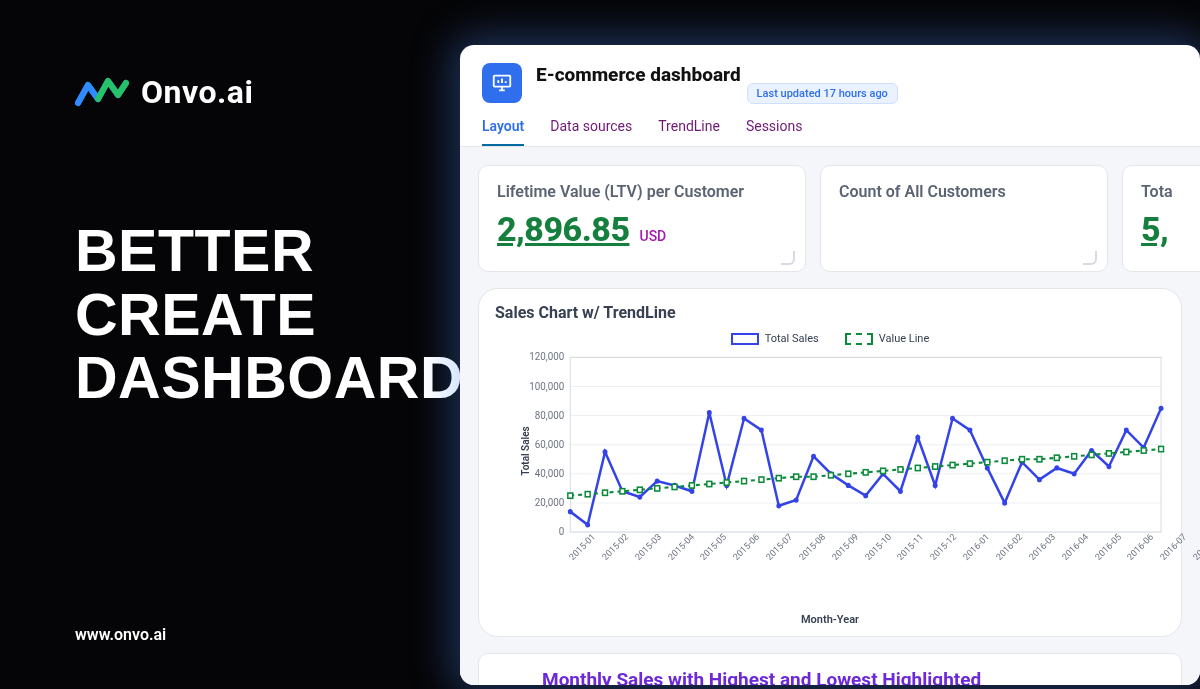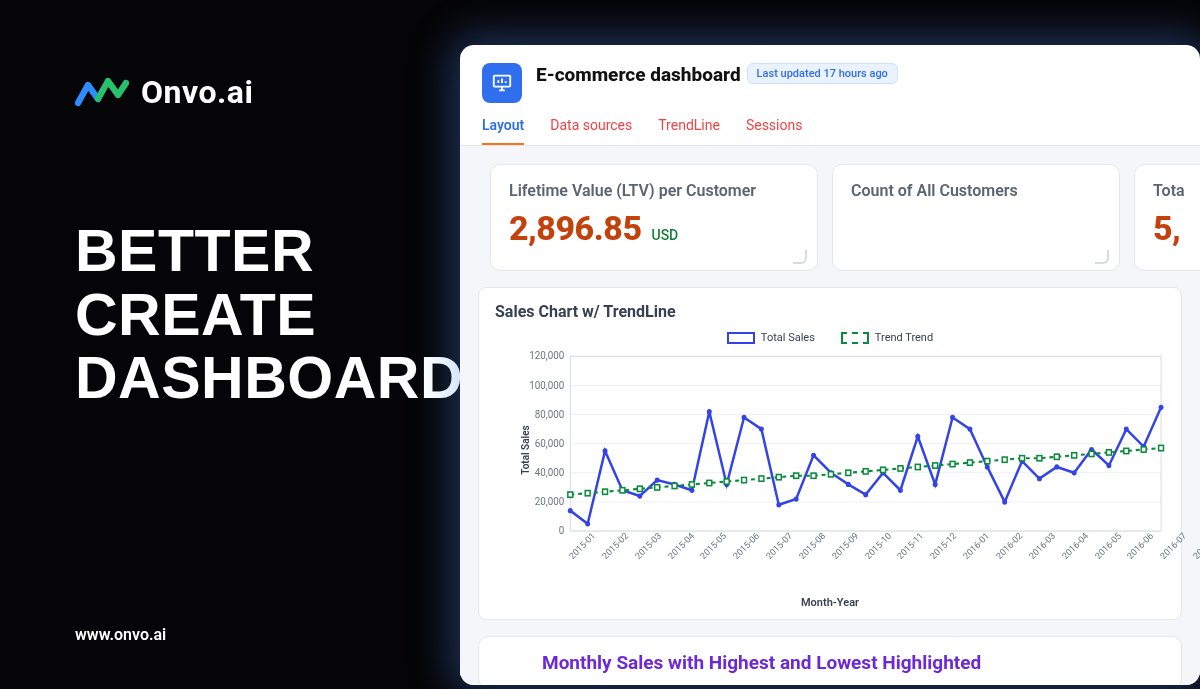--- a/index.html
+++ b/index.html
@@ -13,60 +13,60 @@
   .brand-name { font-size: 32px; font-weight: 700; letter-spacing: 0.5px; }
   .headline { position: absolute; left: 75px; top: 215px; font-size: 59px; font-weight: 800; line-height: 1.08; letter-spacing: 0.5px; font-family: Impact, "Arial Narrow Bold", "Helvetica Neue", sans-serif; text-transform: uppercase; }
   .site-url { position: absolute; left: 75px; bottom: 50px; font-size: 16px; font-weight: 600; }
 
   
   .dash-wrap { position: absolute; left: 460px; top: 45px; width: 740px; height: 640px; border-radius: 14px; background: #fff; box-shadow: 0 0 40px 8px rgba(80,140,255,0.35); overflow: hidden; }
   .dash-header { padding: 18px 22px 0 22px; display: flex; align-items: flex-start; gap: 14px; }
   .dash-icon { width: 40px; height: 40px; background: #2f6fed; border-radius: 8px; display: flex; align-items: center; justify-content: center; color: #fff; flex-shrink: 0; }
   .dash-title-block { display: flex; flex-direction: row; gap: 6px; }
   .dash-title { font-size: 19px; font-weight: 800; color: #111; }
-  .dash-updated { align-self: flex-start; font-size: 11px; font-weight: 500; color: #2f6fed; background: #eaf1ff; border: 1px solid #cfe0ff; border-radius: 6px; padding: 3px 9px; }
+  .dash-updated { align-self: flex-start; font-size: 11px; font-weight: 500; color: #2f6fed; background: #eaf1ff; border: 1px solid #cfe0ff; border-radius: 6px; padding: 3px 9px; margin-top: 20px; }
 
   .dash-tabs { display: flex; gap: 26px; padding: 14px 22px 0 22px; border-bottom: 1px solid #e3e6ea; font-size: 14px; }
-  .dash-tab { padding-bottom: 10px; color: #ef4444; cursor: pointer; }
-  .dash-tab.active { color: #2f6fed; border-bottom: 2px solid #f97316; font-weight: 600; }
+  .dash-tab { padding-bottom: 10px; color: #701a75; cursor: pointer; }
+  .dash-tab.active { color: #2f6fed; border-bottom: 2px solid #0369a1; font-weight: 600; }
 
   .dash-body { background: #f4f6f9; padding: 18px; height: 100%; }
 
-  .kpi-row { display: flex; gap: 14px; margin-left: 12px; }
+  .kpi-row { display: flex; gap: 14px; }
   .kpi-card { background: #fff; border: 1px solid #e3e6ea; border-radius: 10px; padding: 16px 18px 22px 18px; flex-shrink: 0; position: relative; }
   .kpi-card:nth-child(1){ width: 328px; }
   .kpi-card:nth-child(2){ width: 288px; }
   .kpi-card:nth-child(3){ width: 180px; }
   .kpi-label { font-size: 16px; font-weight: 600; color: #5b6472; }
   .kpi-value-row { display: flex; align-items: baseline; gap: 10px; margin-top: 8px; }
-  .kpi-value { font-size: 34px; font-weight: 800; color: #c2410c; letter-spacing: -0.5px; }
-  .kpi-unit { font-size: 14px; font-weight: 500; color: #15803d; }
+  .kpi-value { font-size: 34px; font-weight: 800; color: #15803d; letter-spacing: -0.5px; text-decoration: underline; }
+  .kpi-unit { font-size: 14px; font-weight: 500; color: #a21caf; }
   .kpi-corner { position: absolute; right: 10px; bottom: 6px; width: 14px; height: 14px; border-right: 2px solid #d7dbe1; border-bottom: 2px solid #d7dbe1; border-radius: 0 0 6px 0; }
 
-  .chart-card { background: #fff; border: 1px solid #e3e6ea; border-radius: 8px; margin-top: 16px; padding: 14px 16px 10px 16px; }
+  .chart-card { background: #fff; border: 1px solid #e3e6ea; border-radius: 20px; margin-top: 16px; padding: 14px 16px 10px 16px; }
   .chart-title { font-size: 16px; font-weight: 700; color: #374151; }
   .chart-legend { display: flex; justify-content: center; gap: 26px; margin-top: 10px; font-size: 11px; color: #374151; }
   .legend-item { display: flex; align-items: center; gap: 6px; }
   .legend-swatch { width: 28px; height: 12px; border: 2px solid; }
   .legend-swatch.solid { border-color: #3343e8; border-style: solid; }
   .legend-swatch.dashed { border-color: #0a8a3a; border-style: dashed; }
 
   .chart-plot { position: relative; height: 200px; margin-top: 6px; margin-left: 30px; }
   .chart-ylabel { position: absolute; left: -24px; top: 50%; transform: translateY(-50%) rotate(-90deg); transform-origin: center; font-size: 10px; color: #374151; font-weight: 600; white-space: nowrap; }
   .chart-svg { width: 100%; height: 100%; }
   .y-tick text { font-size: 10px; fill: #6b7280; text-anchor: end; }
   .y-tick line { stroke: #edf0f3; stroke-width: 1; }
   .line-sales { fill: none; stroke: #3343e8; stroke-width: 2.5; }
   .line-trend { fill: none; stroke: #0a8a3a; stroke-width: 2; stroke-dasharray: 4 4; }
   .pt-sales { fill: #3343e8; }
   .pt-trend { fill: #fff; stroke: #0a8a3a; stroke-width: 1.5; }
 
   .chart-xaxis { display: flex; margin-left: 72px; margin-top: 4px; }
   .x-tick { font-size: 9px; color: #6b7280; flex: 1; transform: rotate(-45deg); transform-origin: left top; white-space: nowrap; height: 38px; }
-  .chart-xlabel { text-align: center; font-size: 11px; color: #374151; font-weight: 600; margin-top: 4px; }
+  .chart-xlabel { text-align: center; font-size: 11px; color: #374151; font-weight: 600; margin-top: 20px; }
 
   .second-chart-card { background: #fff; border: 1px solid #e3e6ea; border-radius: 10px; margin-top: 16px; padding: 14px 16px; }
   .second-chart-title { font-size: 19px; font-weight: 700; color: #6d28d9; margin-left: 47px; }
 </style>
 </head>
 <body>
 
 <div class="left-panel">
   <div class="brand">
     <span class="brand-logo">
@@ -133,21 +133,21 @@
 
     <div class="chart-card">
       <div class="chart-title">Sales Chart w/ TrendLine</div>
       <div class="chart-legend">
         <div class="legend-item">
           <span class="legend-swatch solid"></span>
           <span>Total Sales</span>
         </div>
         <div class="legend-item">
           <span class="legend-swatch dashed"></span>
-          <span>Trend Trend</span>
+          <span>Value Line</span>
         </div>
       </div>
       <div class="chart-plot">
         <div class="chart-ylabel">Total Sales</div>
         <svg class="chart-svg" id="chart-svg" preserveAspectRatio="none" viewBox="0 0 650 190">
             <g class="y-tick">
               <line x1="46" x2="646" y1="172" y2="172"></line>
               <text x="40" y="175">0</text>
             </g>
             <g class="y-tick">

